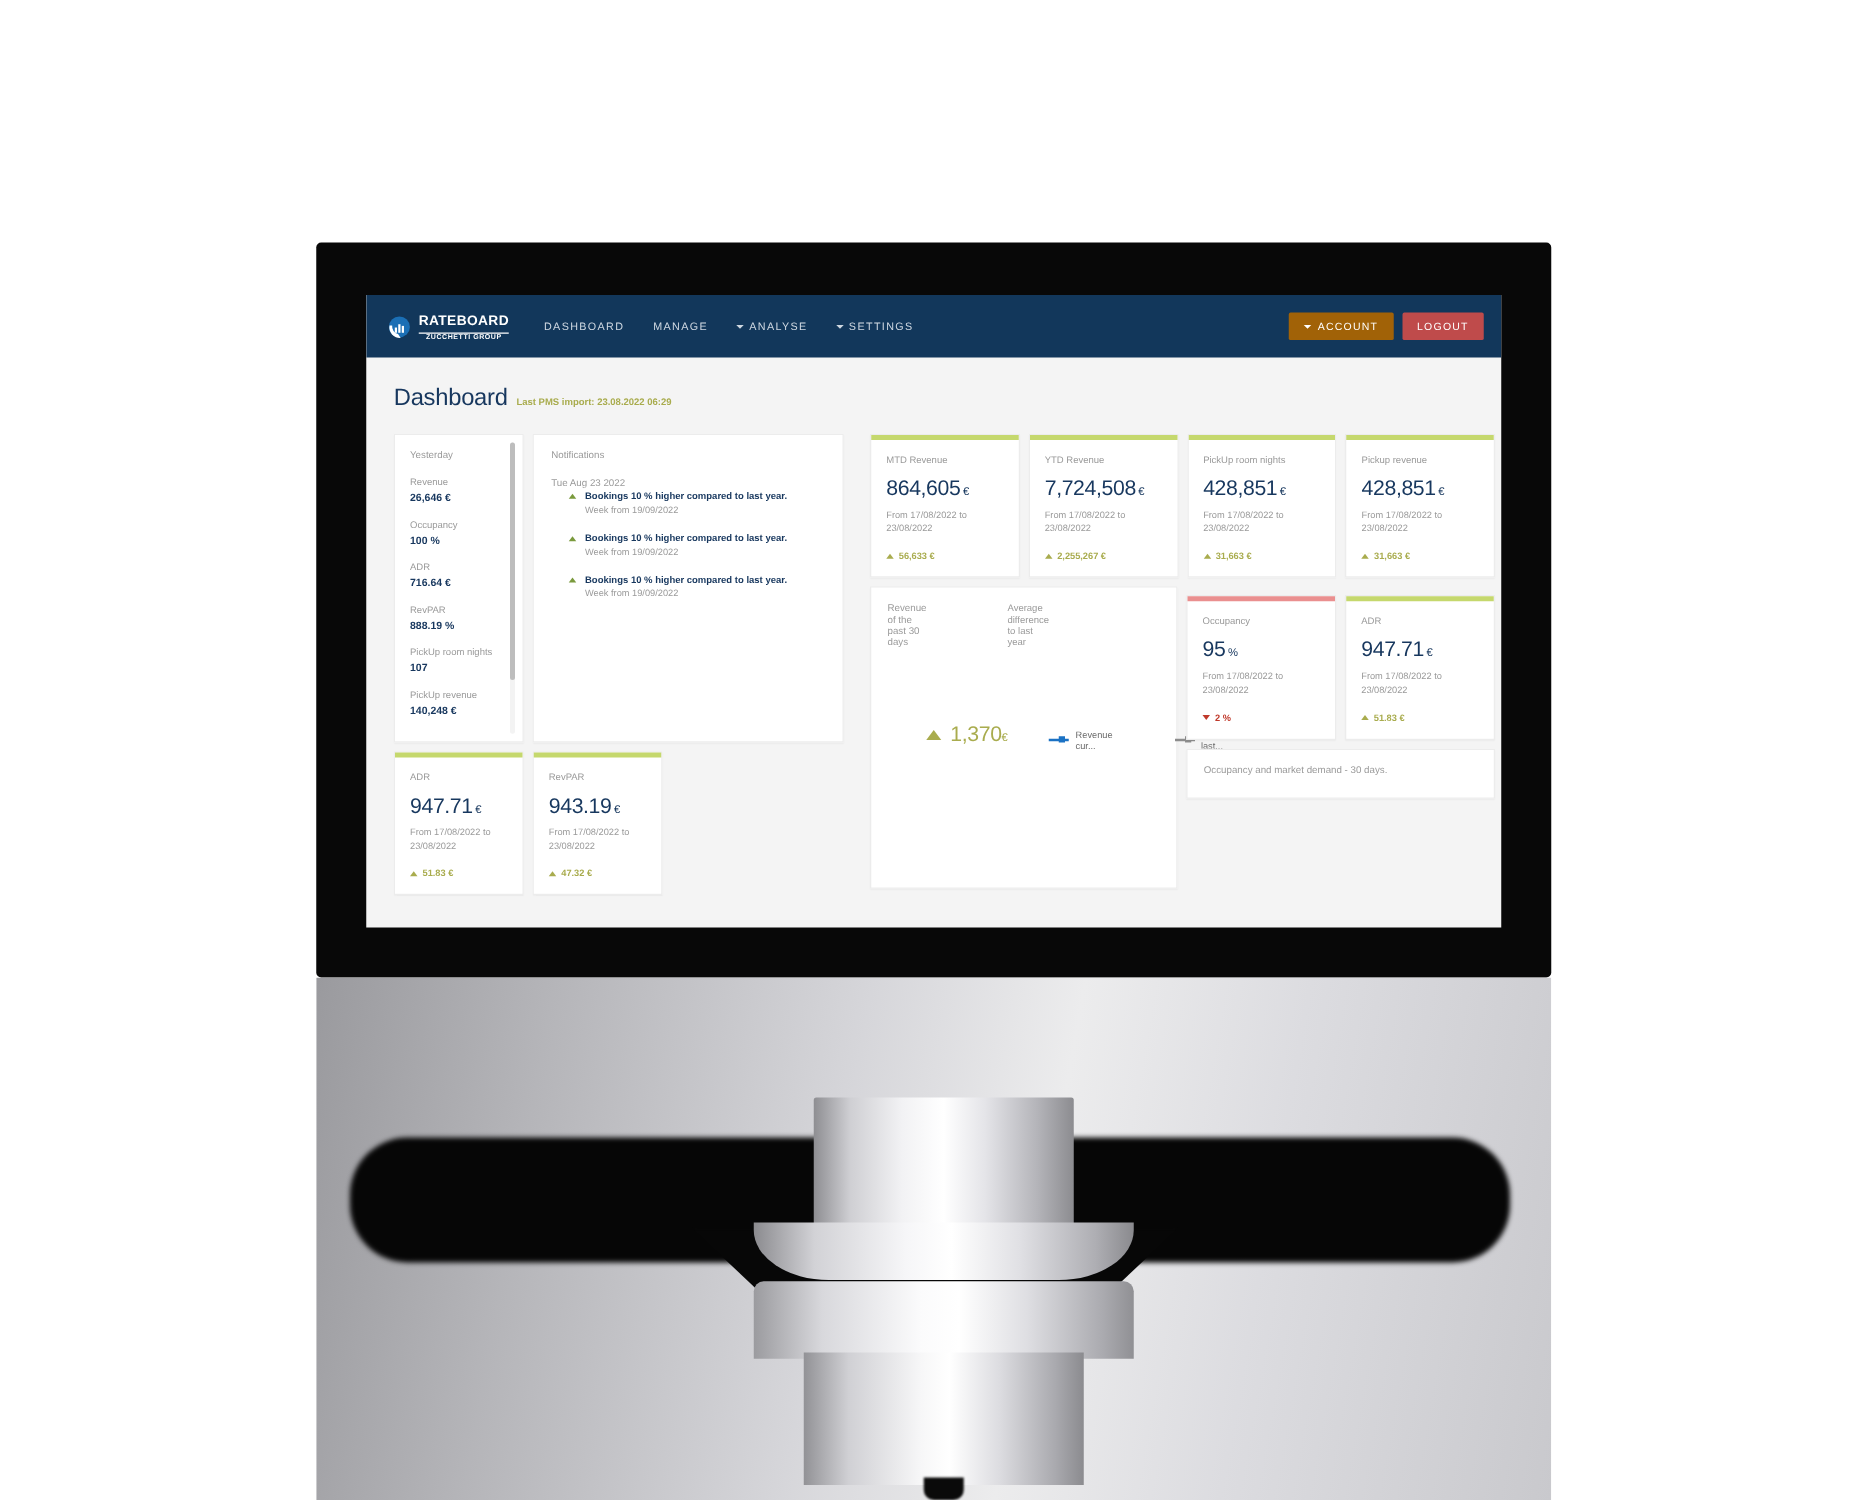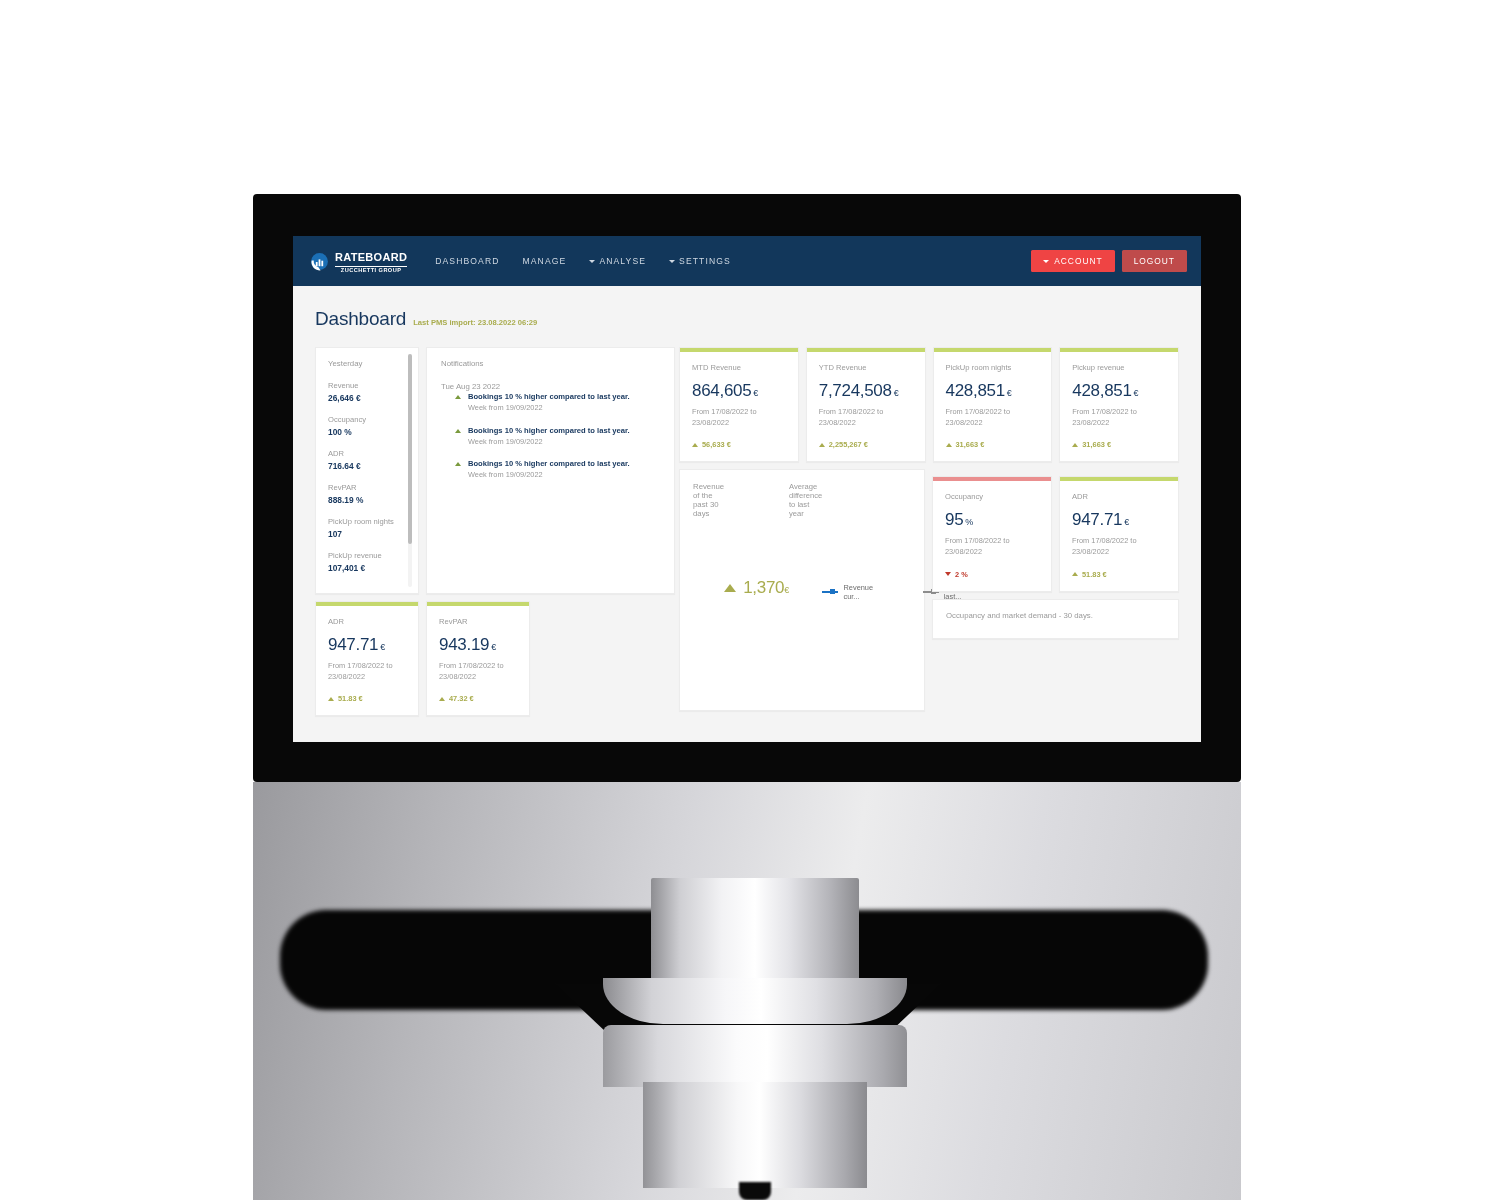--- a/index.html
+++ b/index.html
@@ -83,31 +83,31 @@
     color: #cfd8e2; font-size: 8.6px; letter-spacing: 1.1px;
     display: flex; align-items: center; gap: 4px; cursor: pointer;
   }
   .caret { width:0;height:0;border-left:3.2px solid transparent;border-right:3.2px solid transparent;border-top:3.6px solid #cfd8e2; display:inline-block; }
   .nav-right { margin-left: auto; display: flex; gap: 7px; }
   .btn {
     height: 22px; display: flex; align-items: center; gap: 5px;
     padding: 0 12px; font-size: 8.4px; letter-spacing: 1px; color: #fff;
     border-radius: 1.5px; cursor: pointer; white-space: nowrap;
   }
-  .btn-account { background: #ef4444; }
+  .btn-account { background: #a16207; }
   .btn-logout { background: #bf4b4b; }
   .caret-w { width:0;height:0;border-left:3.2px solid transparent;border-right:3.2px solid transparent;border-top:3.6px solid #ffffff; display:inline-block; }
 
   
   .page { padding: 22px 0 0 22px; height: 456px; }
   .page-head { display: flex; align-items: baseline; gap: 7px; margin-bottom: 17px; }
   .page-title { font-size: 19px; color: #17375e; font-weight: 400; letter-spacing:-.2px; }
   .page-sub { font-size: 7.6px; color: #a9ac4e; font-weight: bold; }
 
-  .grid { display: flex; gap: 4px; align-items: flex-start; }
+  .grid { display: flex; gap: 21px; align-items: flex-start; }
   .col-left { width: 360px; }
   .col-right { width: 500px; }
 
   .card {
     background: #ffffff; border: 1px solid #ececec;
     box-shadow: 0 1px 1px rgba(0,0,0,.035);
     position: relative;
   }
   .accent-bar { height: 4px; }
   .accent-green { background: #c5d86d; }
@@ -252,21 +252,21 @@
                   <div class="y-item">
                     <div class="y-k">RevPAR</div>
                     <div class="y-v">888.19 %</div>
                   </div>
                   <div class="y-item">
                     <div class="y-k">PickUp room nights</div>
                     <div class="y-v">107</div>
                   </div>
                   <div class="y-item">
                     <div class="y-k">PickUp revenue</div>
-                    <div class="y-v">107,401 €</div>
+                    <div class="y-v">140,248 €</div>
                   </div>
                   <div class="scroll-track"></div>
                   <div class="scroll-thumb"></div>
                 </div>
               </div>
 
               <div class="card" style="flex:1;">
                 <div class="notif">
                   <div class="n-title">Notifications</div>
                   <div class="n-date">Tue Aug 23 2022</div>

